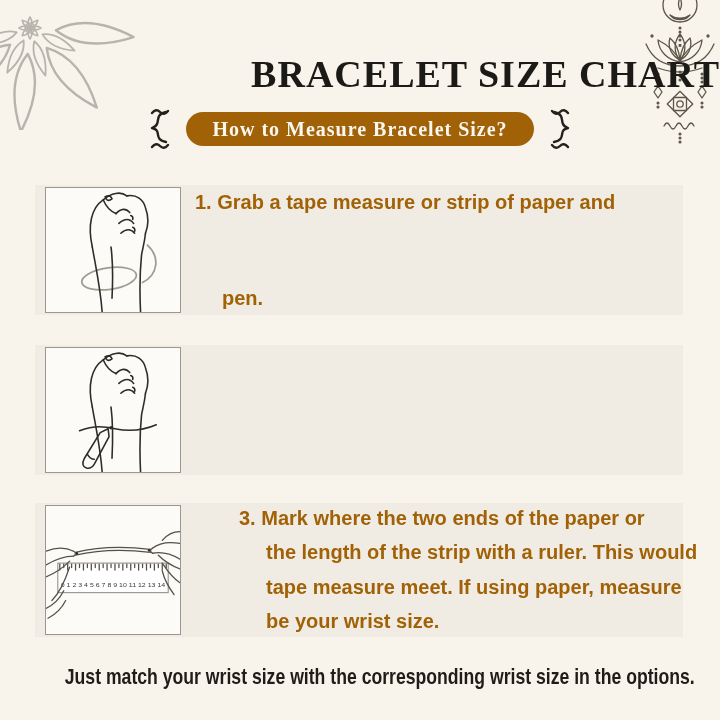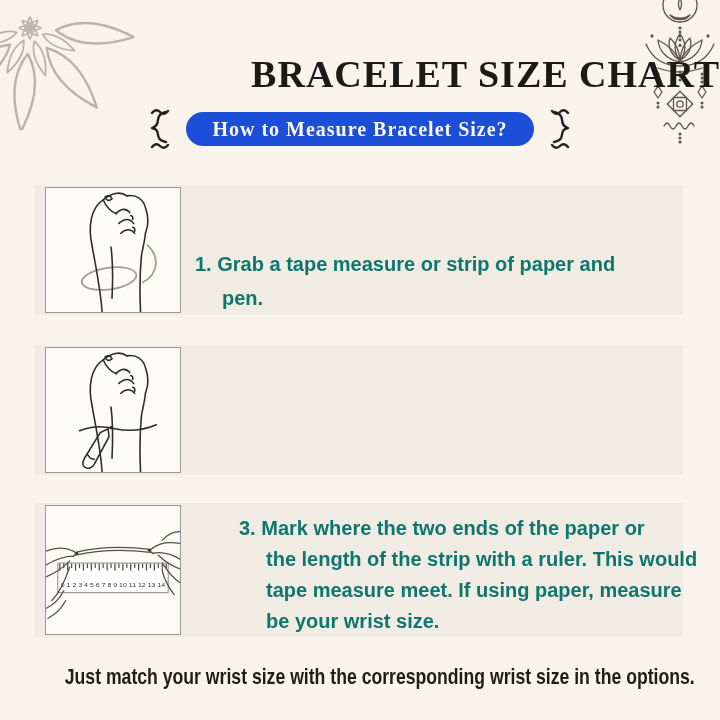--- a/index.html
+++ b/index.html
@@ -25,21 +25,21 @@
     letter-spacing:1px;
     color:#1c1a16;
     white-space:nowrap;
   }
   .badge-row {
     position:absolute; top:106px; left:0; right:0;
     display:flex; align-items:center; justify-content:center;
     gap:12px;
   }
   .badge-pill {
-    background:#1d4ed8;
+    background:#a16207;
     color:#faf7f0;
     font-family:"Liberation Serif", serif;
     font-weight:700;
     font-size:20px;
     letter-spacing:1px;
     height:34px;
     line-height:34px;
     padding:0 26px;
     border-radius:17px;
     white-space:nowrap;
@@ -52,24 +52,24 @@
   .step-2 { top:345px; height:130px; }
   .step-3 { top:503px; height:134px; }
   .frame {
     position:absolute; left:10px; top:2px; bottom:2px; width:136px;
     background:#fcfbf7;
     border:1px solid #9b978e;
   }
   .frame svg { width:100%; height:100%; display:block; }
   .step-text {
     position:absolute; left:160px; right:4px; top:0; bottom:0;
-    display:flex; flex-direction:column; justify-content:flex-end;
+    display:flex; flex-direction:column; justify-content:space-between;
     font-weight:700;
     font-size:20px;
-    color:#0f766e;
+    color:#a16207;
     white-space:nowrap;
   }
   .step-1 .step-text, .step-2 .step-text { line-height:34px; }
   .step-3 .step-text { line-height:31px;margin-left:44px; }
   .line.cont { padding-left:27px; }
   .footer-note {
     position:absolute; top:663px; left:0; right:0;
     text-align:center;
     font-weight:700;
     font-size:21.5px;

